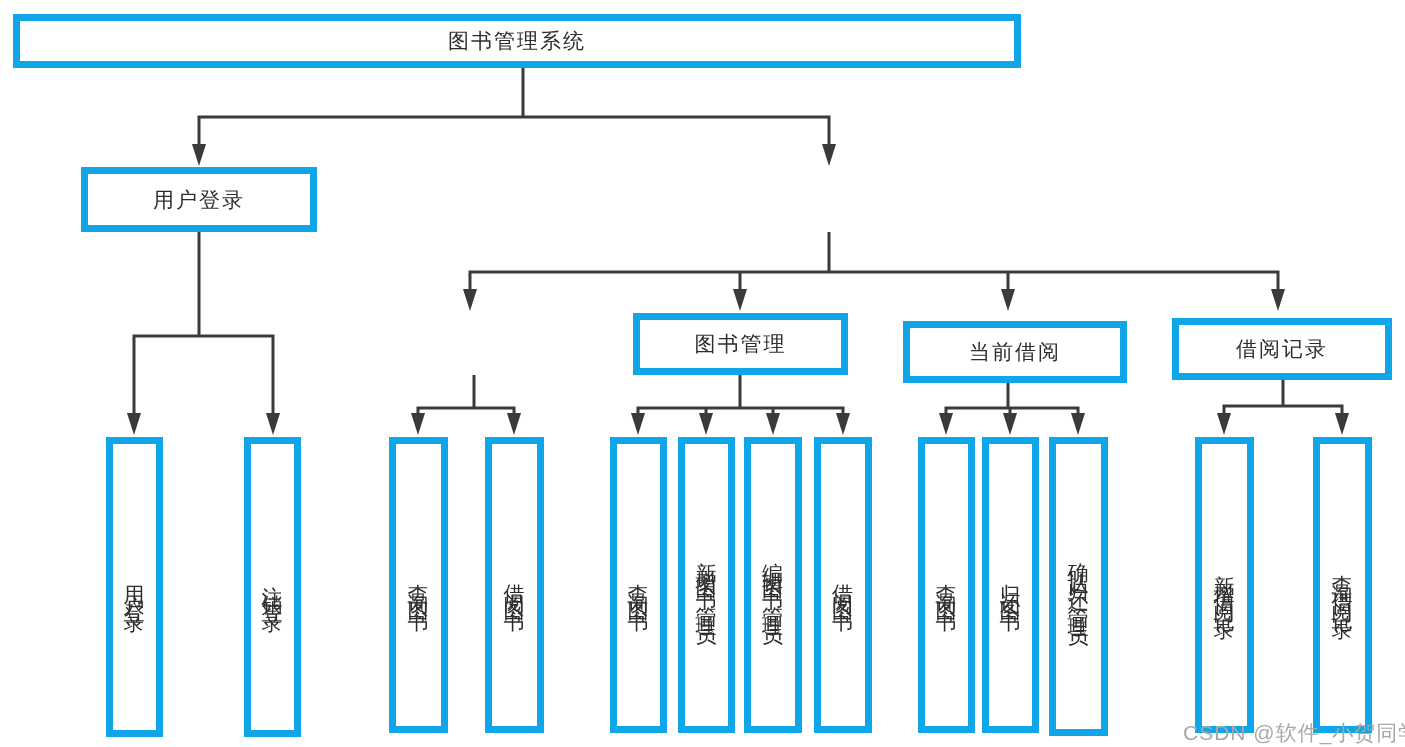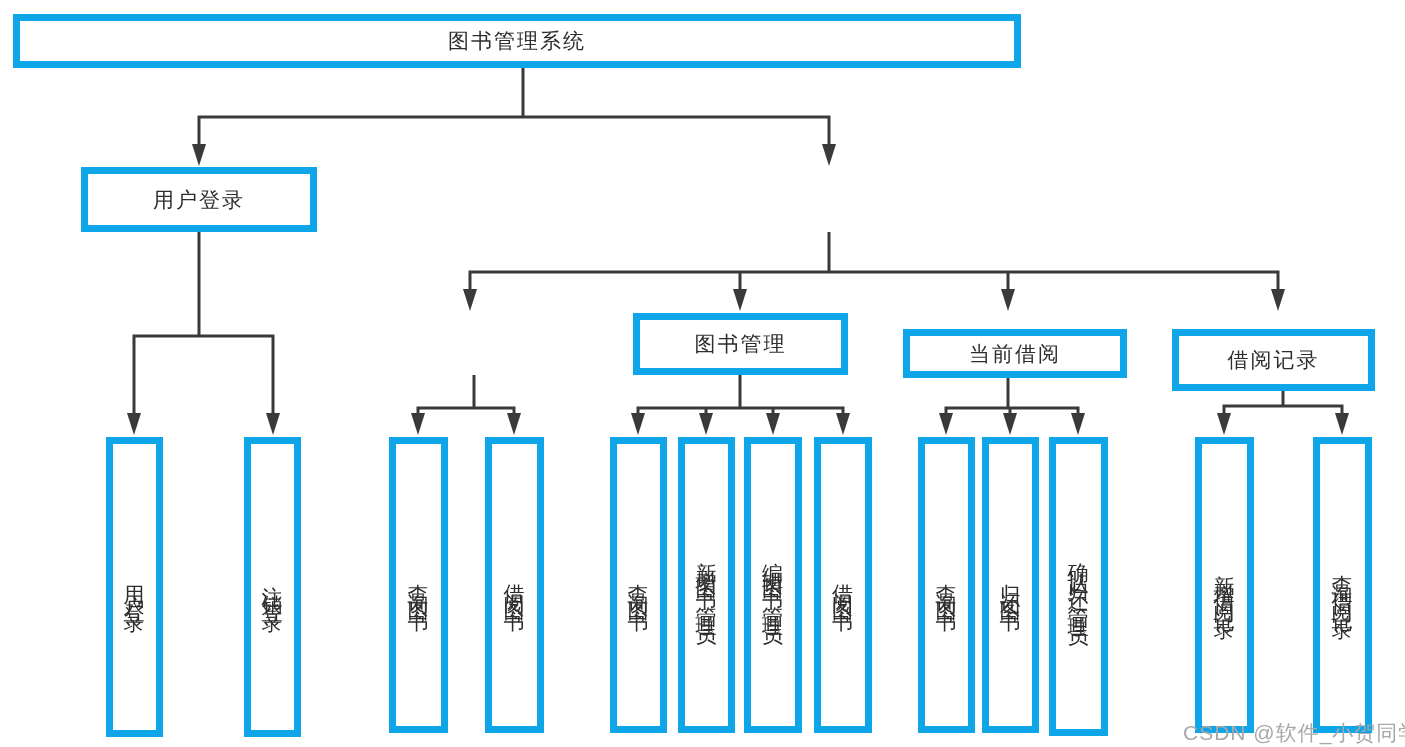--- a/index.html
+++ b/index.html
@@ -102,24 +102,24 @@
     <span>图书管理系统</span>
   </div>
 
   <div class="node" style="left:81px; top:167px; width:236px; height:65px">
     <span>用户登录</span>
   </div>
 
   <div class="node" style="left:633px; top:313px; width:215px; height:62px">
     <span>图书管理</span>
   </div>
-  <div class="node" style="left:903px; top:329px; width:224px; height:49px">
+  <div class="node" style="left:903px; top:321px; width:224px; height:62px">
     <span>当前借阅</span>
   </div>
-  <div class="node" style="left:1172px; top:329px; width:203px; height:62px">
+  <div class="node" style="left:1172px; top:318px; width:220px; height:62px">
     <span>借阅记录</span>
   </div>
 
   <div class="node" style="left:106px; top:437px; width:57px; height:300px">
     <span class="vtext">用户登录</span>
   </div>
   <div class="node" style="left:244px; top:437px; width:57px; height:300px">
     <span class="vtext">注销登录</span>
   </div>
 

